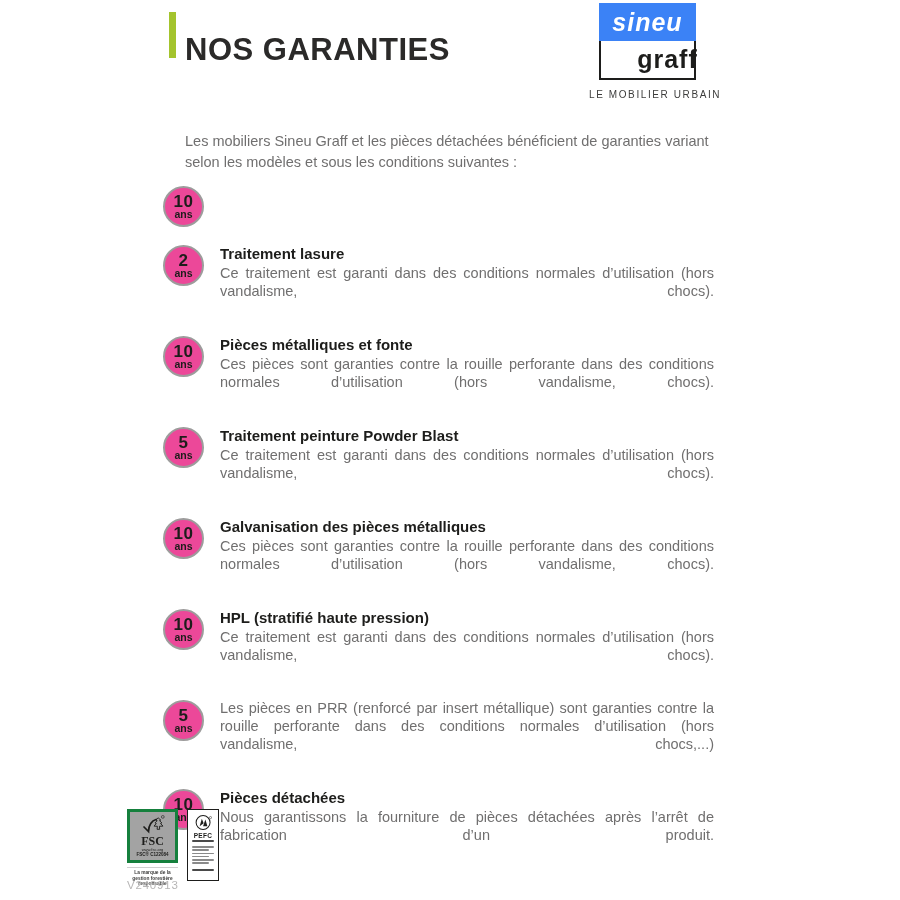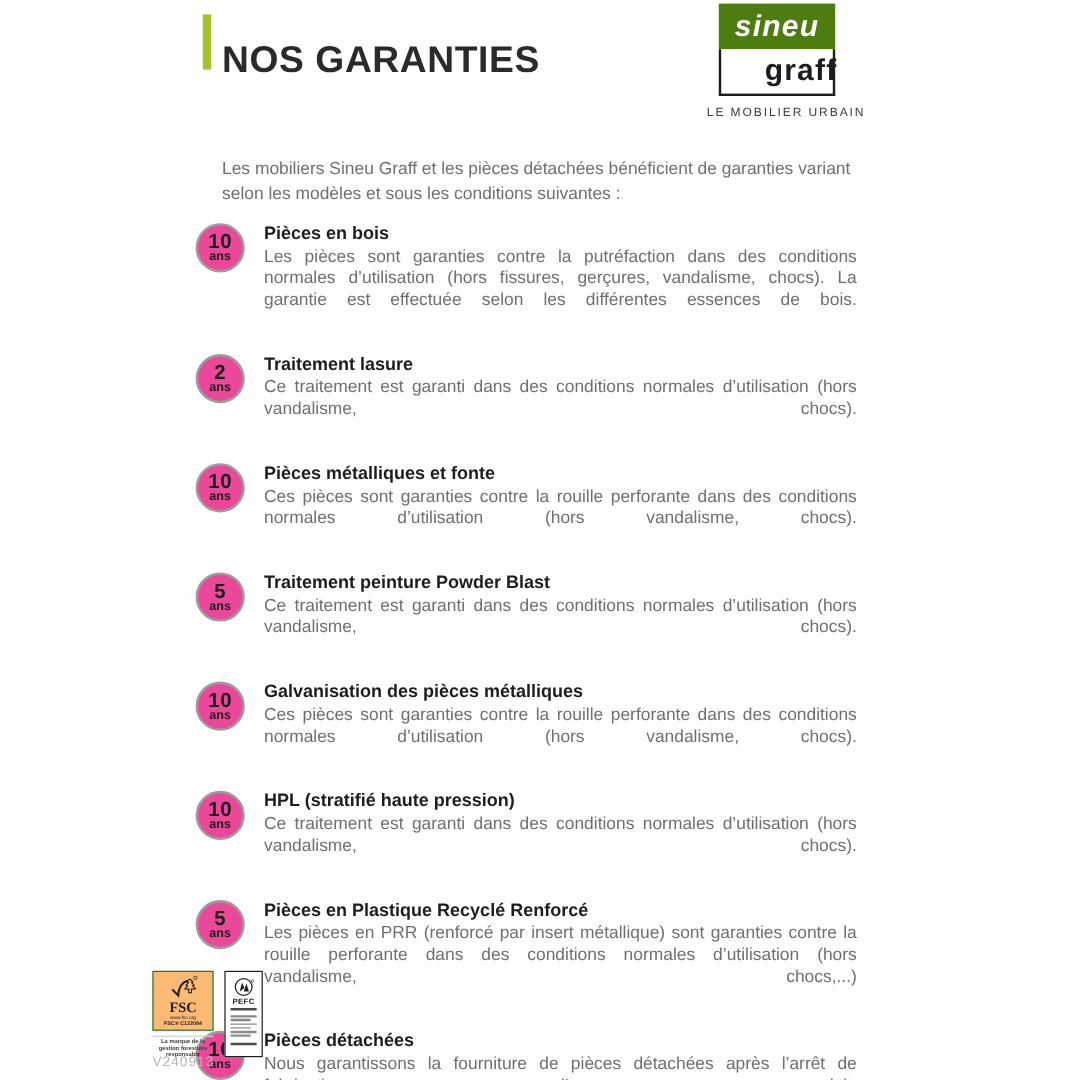--- a/index.html
+++ b/index.html
@@ -9,21 +9,21 @@
     font-family:"Liberation Sans", sans-serif; overflow:hidden;
     margin:0 auto;
   }
   
   .title-row { position:absolute; left:169px; top:12px; display:flex; align-items:stretch; }
   .accent-bar { width:7px; height:46px; background:var(--accent,#A4C42D); margin-right:9px; }
   .page-title { font-size:31px; font-weight:bold; color:#2B2A29; line-height:46px; letter-spacing:0.5px;margin-top:15px; }
 
   
   .logo { position:absolute; left:599px; top:3px; width:97px; }
-  .logo-top { background:#4d7c0f; color:#ffffff; height:38px; display:flex; align-items:center; justify-content:center;
+  .logo-top { background:#3b82f6; color:#ffffff; height:38px; display:flex; align-items:center; justify-content:center;
     font-size:25px; font-weight:bold; letter-spacing:1px; font-style:italic; }
   .logo-bottom { background:#ffffff; color:#1D1D1B; height:39px; border:2px solid #1D1D1B; border-top:none;
     display:flex; align-items:center; justify-content:center; font-size:25px; font-weight:bold; letter-spacing:1px;padding-left:40px; }
   .logo-tagline { position:absolute; left:-10px; top:86px; width:118px; text-align:center;
     font-size:10px; letter-spacing:1.6px; color:#3C3C3B; white-space:nowrap; }
 
   
   .intro { position:absolute; left:185px; top:131px; width:529px;
     font-size:14.5px; line-height:21px; color:#706F6F; }
 
@@ -36,21 +36,21 @@
   .badge-years { font-size:17px; font-weight:bold; color:#1D1D1B; line-height:15px; letter-spacing:0.5px; }
   .badge-unit { font-size:10.5px; font-weight:bold; color:#1D1D1B; line-height:10px; }
   .item-text { width:494px; }
   .item-title { font-size:15px; font-weight:bold; color:#1D1D1B; line-height:19px; margin-bottom:1px; }
   .item-desc { font-size:14.5px; line-height:18px; color:#706F6F; text-align:justify; }
   .item-desc::after { content:""; display:inline-block; width:100%; }
 
   
   .certs { position:absolute; left:127px; top:809px; display:flex; gap:9px; align-items:flex-start; }
   .fsc-block { width:51px; }
-  .fsc-box { border:1px solid #15803d; padding:3px 2px 2px; text-align:center; background:#fdba74; }
+  .fsc-box { border:3px solid #15803d; padding:3px 2px 2px; text-align:center; background:#a3a3a3; }
   .fsc-name { font-family:"Liberation Serif", serif; font-weight:bold; font-size:12px; color:#1D1D1B; line-height:12px; margin-top:1px; }
   .fsc-url { font-size:4px; color:#1D1D1B; line-height:5px; }
   .fsc-code { font-size:4.5px; font-weight:bold; color:#1D1D1B; line-height:6px; }
   .fsc-caption { margin-top:4px; font-size:4.8px; font-weight:bold; line-height:5.5px; color:#3C3C3B; text-align:center;
     border-top:1px solid #cfcfcf; padding-top:2px; }
   .pefc-box { border:1px solid #1D1D1B; width:32px; height:72px; padding:4px 2px 3px; text-align:center; background:#fff; }
   .pefc-name { font-size:6.5px; font-weight:bold; color:#1D1D1B; letter-spacing:0.3px; line-height:7px; margin-top:1px; }
   .pefc-bar { height:1.6px; background:#8a8a8a; margin:1.6px 2px 0; border-radius:1px; }
   .pefc-bar.short { margin-right:7px; }
   .pefc-bar.dark { background:#4a4a4a; }
@@ -77,24 +77,20 @@
 
   <div class="intro">Les mobiliers Sineu Graff et les pièces détachées bénéficient de garanties variant selon les modèles et sous les conditions suivantes :</div>
 
   <div class="items">
 
   <div class="item">
       <div class="badge">
         <div class="badge-years">10</div>
         <div class="badge-unit">ans</div>
       </div>
-      <div class="item-text">
-        <div class="item-title">Pièces en bois</div>
-        <div class="item-desc">Les pièces sont garanties contre la putréfaction dans des conditions normales d’utilisation (hors fissures, gerçures, vandalisme, chocs). La garantie est effectuée selon les différentes essences de bois.</div>
-      </div>
     </div>
       <div class="item">
       <div class="badge">
         <div class="badge-years">2</div>
         <div class="badge-unit">ans</div>
       </div>
       <div class="item-text">
         <div class="item-title">Traitement lasure</div>
         <div class="item-desc">Ce traitement est garanti dans des conditions normales d’utilisation (hors vandalisme, chocs).</div>
       </div>
@@ -138,21 +134,20 @@
         <div class="item-title">HPL (stratifié haute pression)</div>
         <div class="item-desc">Ce traitement est garanti dans des conditions normales d’utilisation (hors vandalisme, chocs).</div>
       </div>
     </div>
       <div class="item">
       <div class="badge">
         <div class="badge-years">5</div>
         <div class="badge-unit">ans</div>
       </div>
       <div class="item-text">
-        <div class="item-title">Pièces en Plastique Recyclé Renforcé</div>
         <div class="item-desc">Les pièces en PRR (renforcé par insert métallique) sont garanties contre la rouille perforante dans des conditions normales d’utilisation (hors vandalisme, chocs,...)</div>
       </div>
     </div>
       <div class="item">
       <div class="badge">
         <div class="badge-years">10</div>
         <div class="badge-unit">ans</div>
       </div>
       <div class="item-text">
         <div class="item-title">Pièces détachées</div>

